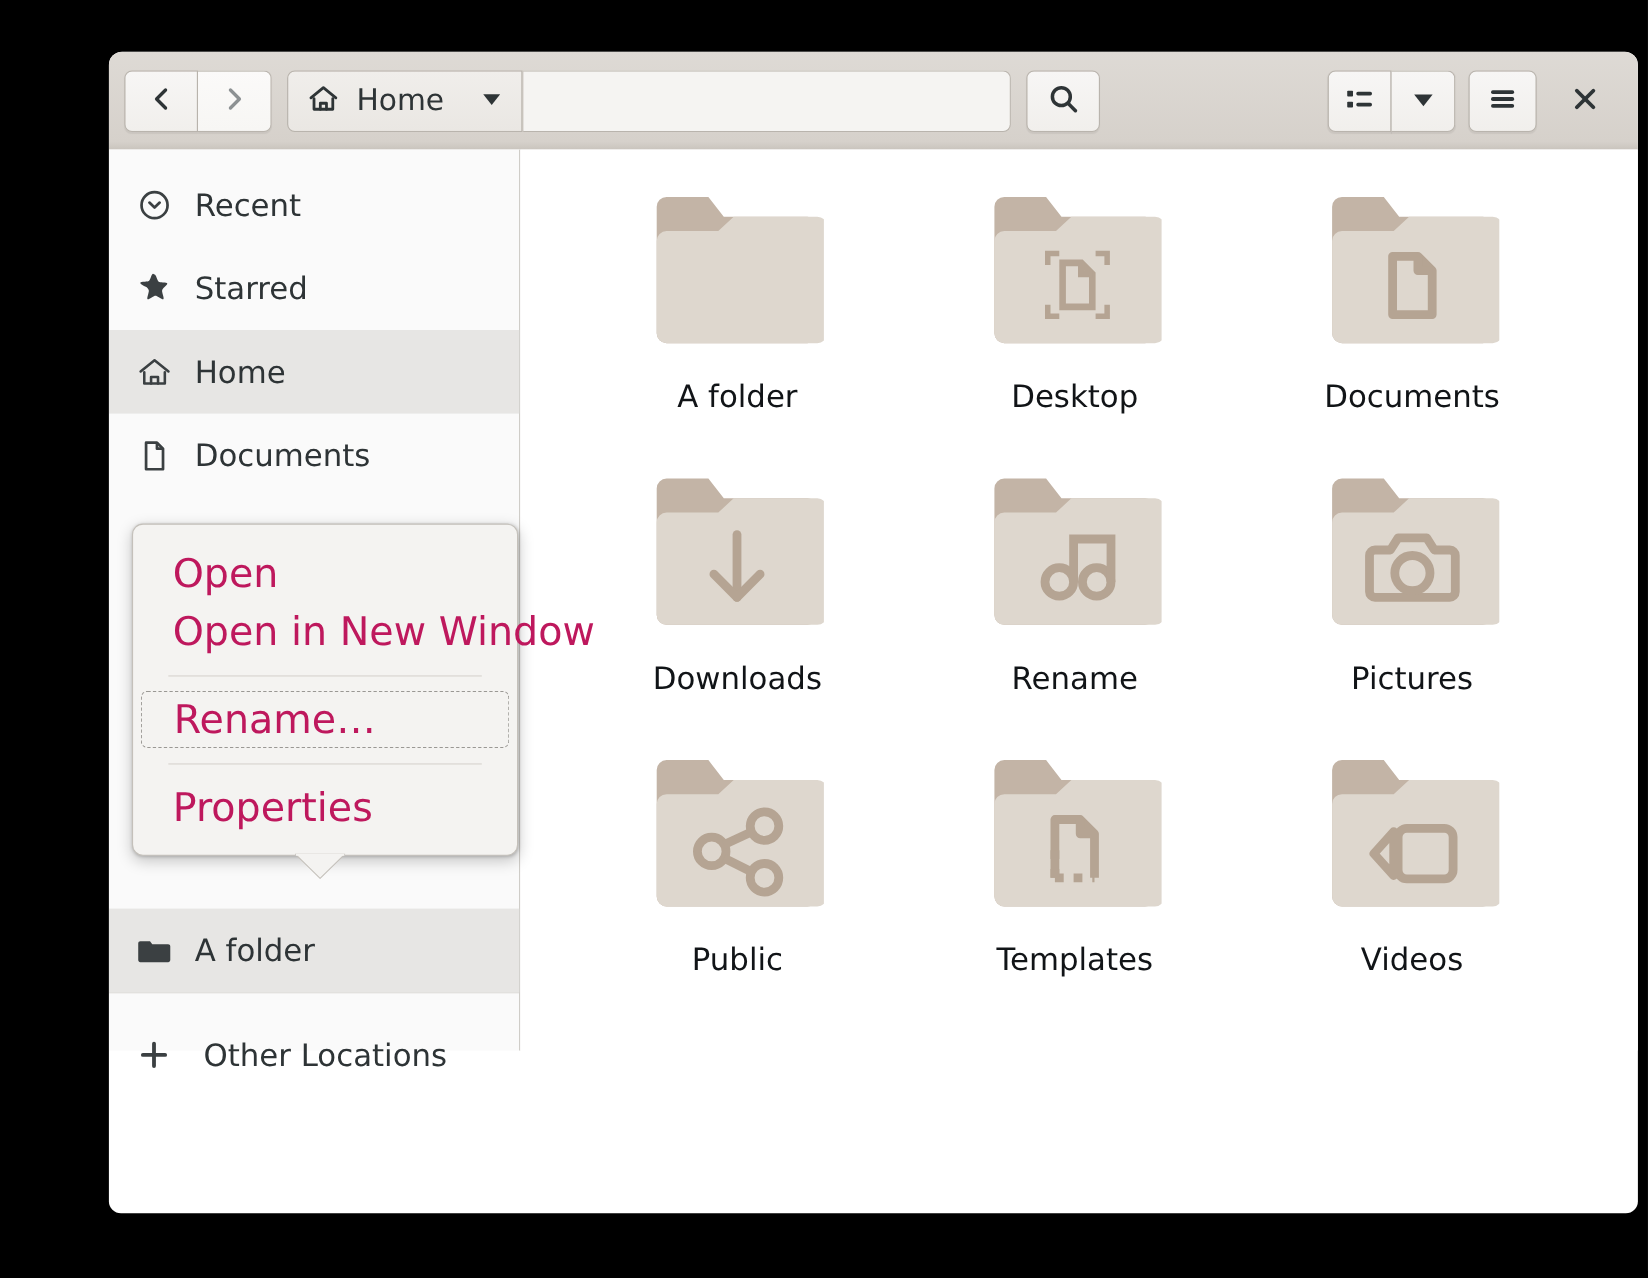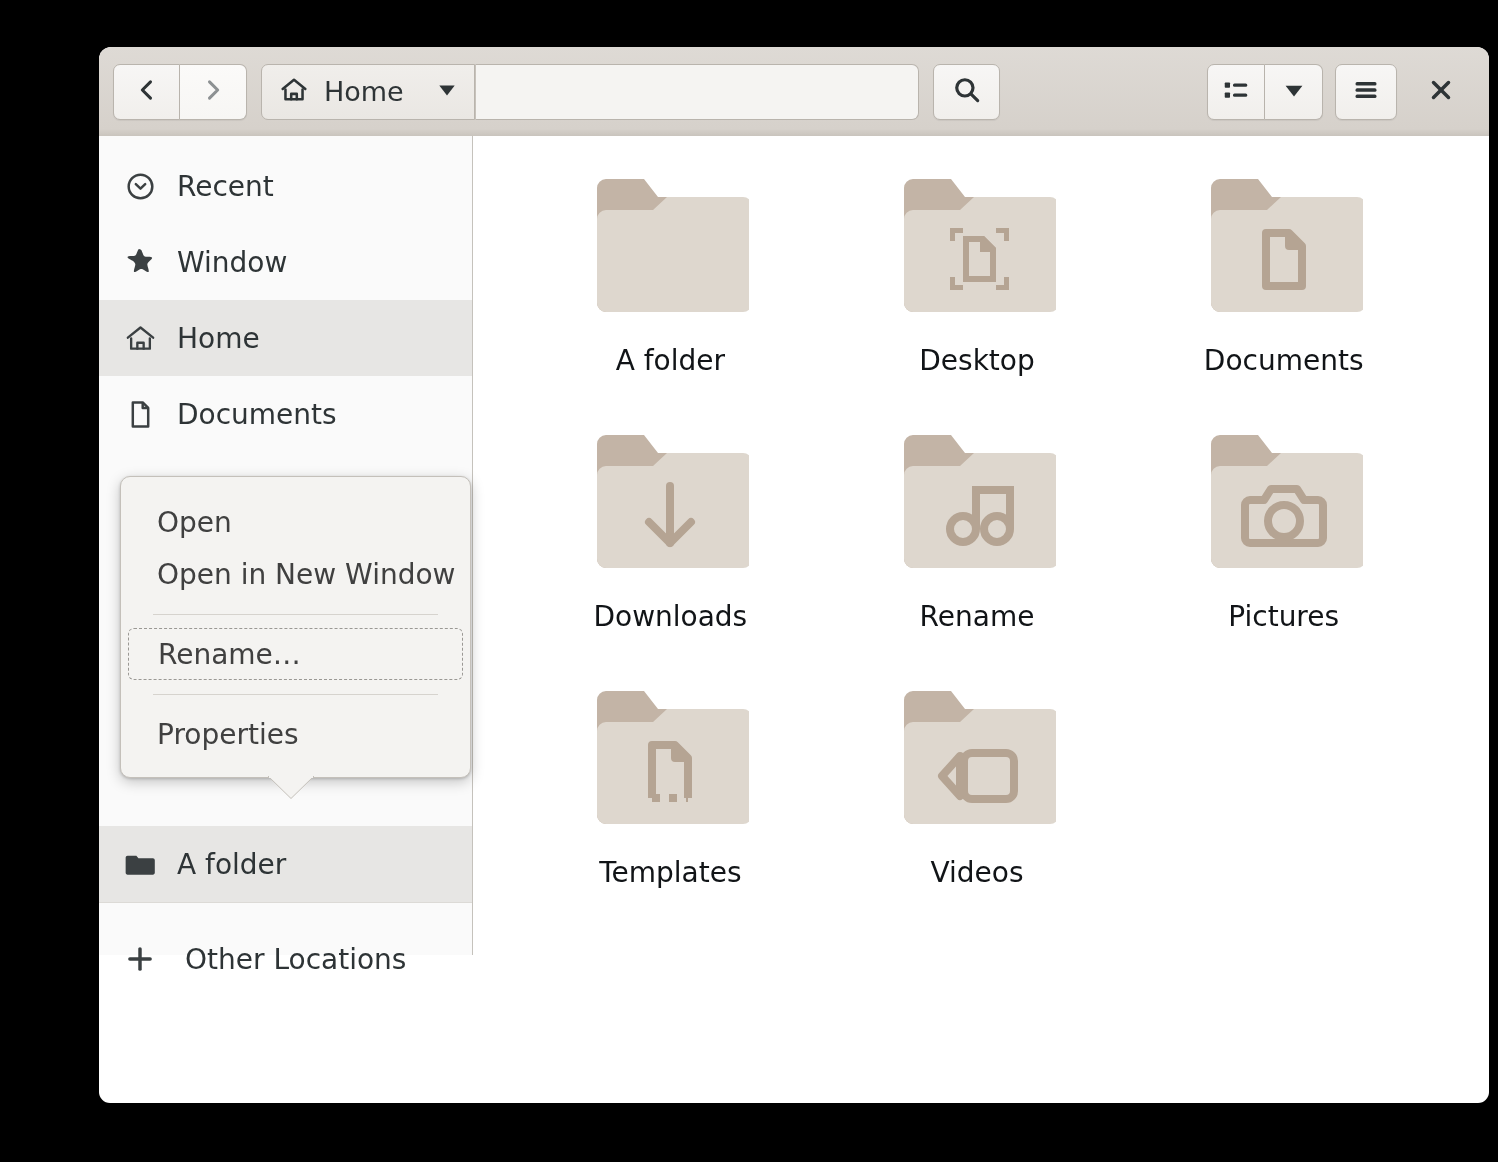--- a/index.html
+++ b/index.html
@@ -166,21 +166,21 @@
     border: 1px solid #c4c0ba;
     border-radius: 10px;
     box-shadow: 0 4px 14px rgba(0,0,0,0.22), 0 1px 3px rgba(0,0,0,0.18);
     padding: 19px 0 17px 0;
     z-index: 30;
   }
   .menu-item {
     height: 52px;
     display: flex; align-items: center;
     padding: 0 22px 0 36px;
-    font-size: 28px; color: #404040;
+    font-size: 36px; color: #be185d;
     cursor: pointer;
     white-space: nowrap;
   }
   .menu-item.focused {
     border: 1px dashed #9a9894;
     border-radius: 6px;
     margin: 0 7px;
     padding-left: 29px;
     height: 52px;
   }
@@ -304,21 +304,21 @@
         </span>
         <span class="side-label">Recent</span>
       </div>
 
       <div class="side-row">
         <span class="side-ico">
           <svg width="33" height="33" viewBox="0 0 24 24" fill="#3b4042">
             <path d="M12 2.6c.5 0 .9.8 1.5 2.5.5 1.4.8 2 1.3 2.3.5.3 1.2.3 2.7.4 1.8.1 2.7.2 2.9.7.2.5-.5 1.1-1.8 2.4-1.1 1-1.5 1.6-1.6 2.2-.1.6.1 1.3.5 2.8.5 1.8.7 2.7.3 3-.4.3-1.2-.2-2.7-1.1-1.3-.8-1.9-1.1-2.5-1.1-.6 0-1.2.3-2.5 1.1-1.5.9-2.3 1.4-2.7 1.1-.4-.3-.2-1.2.3-3 .4-1.5.6-2.2.5-2.8-.1-.6-.5-1.2-1.6-2.2C3.1 9.1 2.4 8.5 2.6 8c.2-.5 1.1-.6 2.9-.7 1.5-.1 2.2-.1 2.7-.4.5-.3.8-.9 1.3-2.3.6-1.7 1-2.5 1.5-2.5z"></path>
           </svg>
         </span>
-        <span class="side-label">Window</span>
+        <span class="side-label">Starred</span>
       </div>
 
       <div class="side-row selected">
         <span class="side-ico">
           <svg width="33" height="33" viewBox="0 0 24 24" fill="none" stroke="#3b4042" stroke-width="1.7" stroke-linecap="round" stroke-linejoin="round">
             <path d="M2.8 11.4 12 4l9.2 7.4"></path>
             <path d="M5.2 11.9V19.4h13.6v-7.5"></path>
             <path d="M9.7 19.4v-4.3h4.6v4.3"></path>
           </svg>
         </span>
@@ -480,20 +480,36 @@
               <path d="M6 53a9 9 0 0 1 9-9h47l14-13h76a9 9 0 0 1 9 9v97a9 9 0 0 1-9 9H15a9 9 0 0 1-9-9z" fill="#ded7ce"></path>
               <g fill="none" stroke="#b5a493" stroke-width="8" stroke-linejoin="round">
                 <path d="M45 78h14l7-11h26l7 11h14a5 5 0 0 1 5 5v33a5 5 0 0 1-5 5H45a5 5 0 0 1-5-5V83a5 5 0 0 1 5-5z"></path>
                 <circle cx="79" cy="99" r="16"></circle>
               </g>
             </svg>
           </div>
           <div class="item-label">Pictures</div>
         </div>
 
+        <div class="grid-item">
+          <div class="folder-ico">
+            <svg width="158" height="164" viewBox="0 0 158 164">
+              <path d="M6 22a9 9 0 0 1 9-9h38l14 18h76a9 9 0 0 1 9 9v97a9 9 0 0 1-9 9H15a9 9 0 0 1-9-9z" fill="#c3b4a6"></path>
+              <path d="M6 53a9 9 0 0 1 9-9h47l14-13h76a9 9 0 0 1 9 9v97a9 9 0 0 1-9 9H15a9 9 0 0 1-9-9z" fill="#ded7ce"></path>
+              <g fill="none" stroke="#b5a493" stroke-width="8">
+                <circle cx="56" cy="96" r="13"></circle>
+                <circle cx="104" cy="73" r="13"></circle>
+                <circle cx="104" cy="120" r="13"></circle>
+                <line x1="67" y1="90" x2="93" y2="78"></line>
+                <line x1="67" y1="102" x2="93" y2="115"></line>
+              </g>
+            </svg>
+          </div>
+          <div class="item-label">Public</div>
+        </div>
 
         <div class="grid-item">
           <div class="folder-ico">
             <svg width="158" height="164" viewBox="0 0 158 164">
               <path d="M6 22a9 9 0 0 1 9-9h38l14 18h76a9 9 0 0 1 9 9v97a9 9 0 0 1-9 9H15a9 9 0 0 1-9-9z" fill="#c3b4a6"></path>
               <path d="M6 53a9 9 0 0 1 9-9h47l14-13h76a9 9 0 0 1 9 9v97a9 9 0 0 1-9 9H15a9 9 0 0 1-9-9z" fill="#ded7ce"></path>
               <g fill="none" stroke="#b5a493" stroke-width="8" stroke-linejoin="round">
                 <path d="M61 120V67h23l13 13v40"></path>
                 <path d="M84 67v13h13"></path>
                 <line x1="61" y1="120" x2="97" y2="120" stroke-dasharray="8 9"></line>

